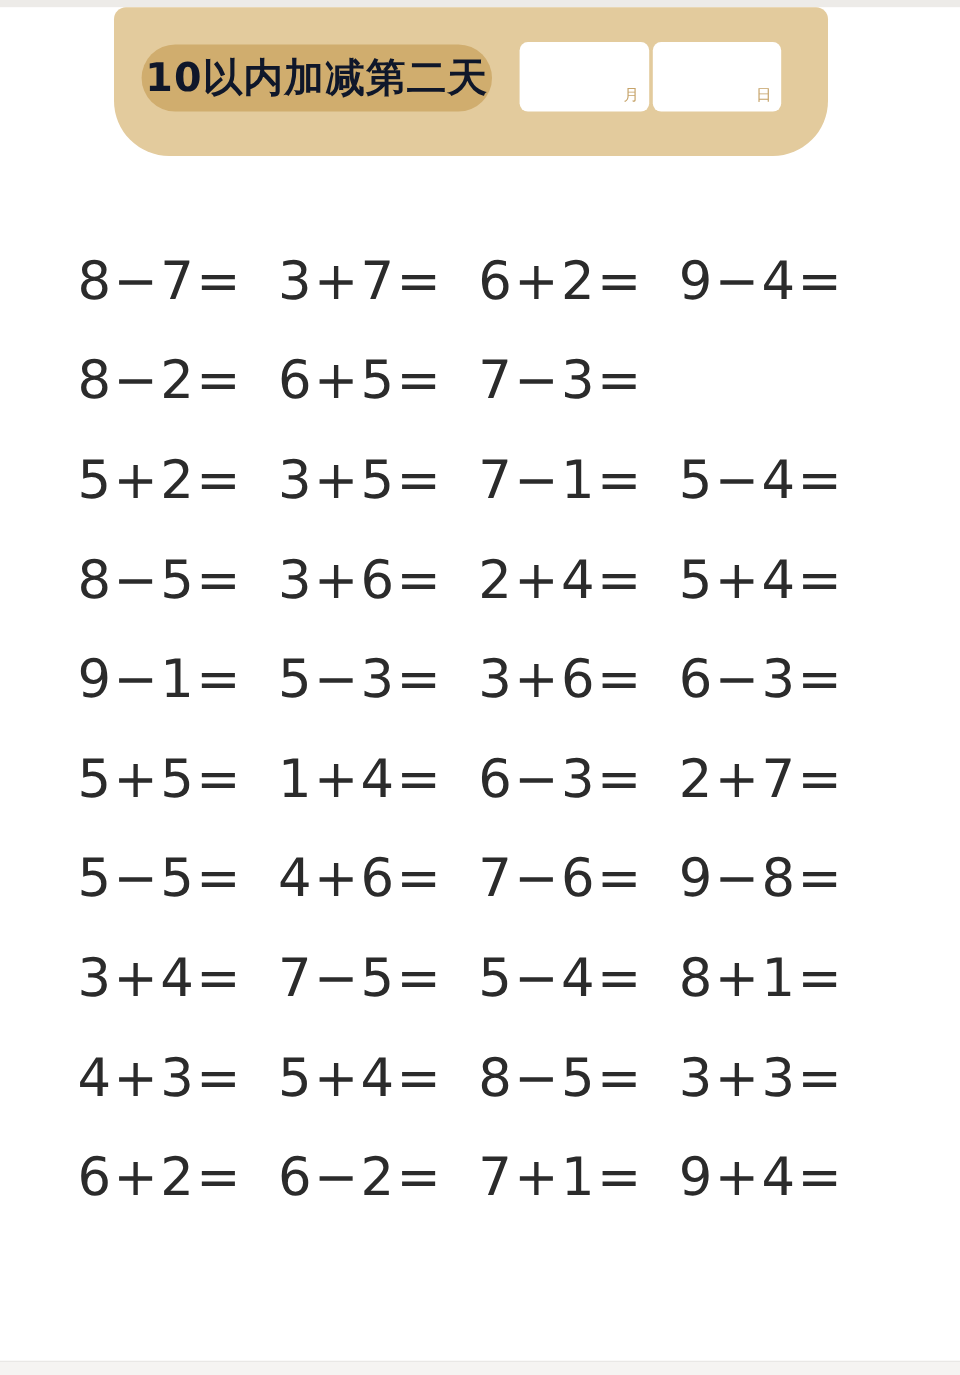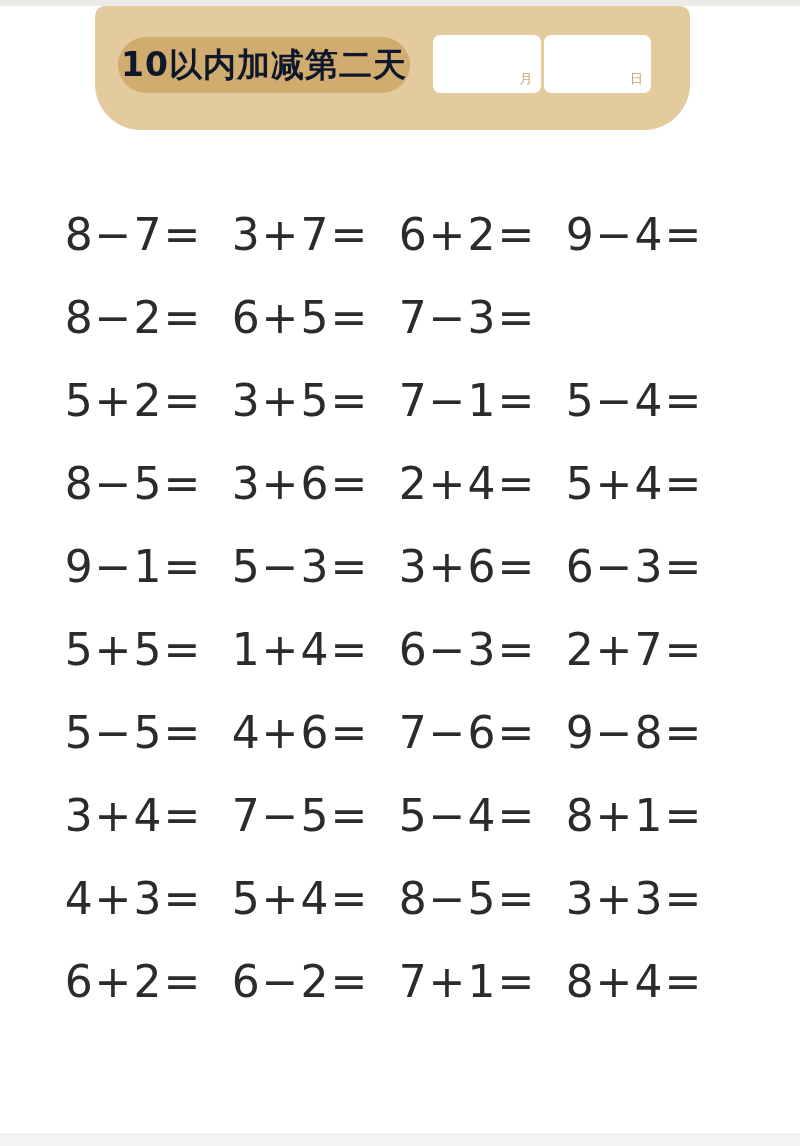--- a/index.html
+++ b/index.html
@@ -148,19 +148,19 @@
     <div class="row">
       <div class="cell">4+3=</div>
       <div class="cell">5+4=</div>
       <div class="cell">8−5=</div>
       <div class="cell">3+3=</div>
     </div>
     <div class="row">
       <div class="cell">6+2=</div>
       <div class="cell">6−2=</div>
       <div class="cell">7+1=</div>
-      <div class="cell">8+4=</div>
+      <div class="cell">9+4=</div>
     </div>
   </div>
 
   <div class="bottom-strip"></div>
 
 </div>
 
 </body></html>

